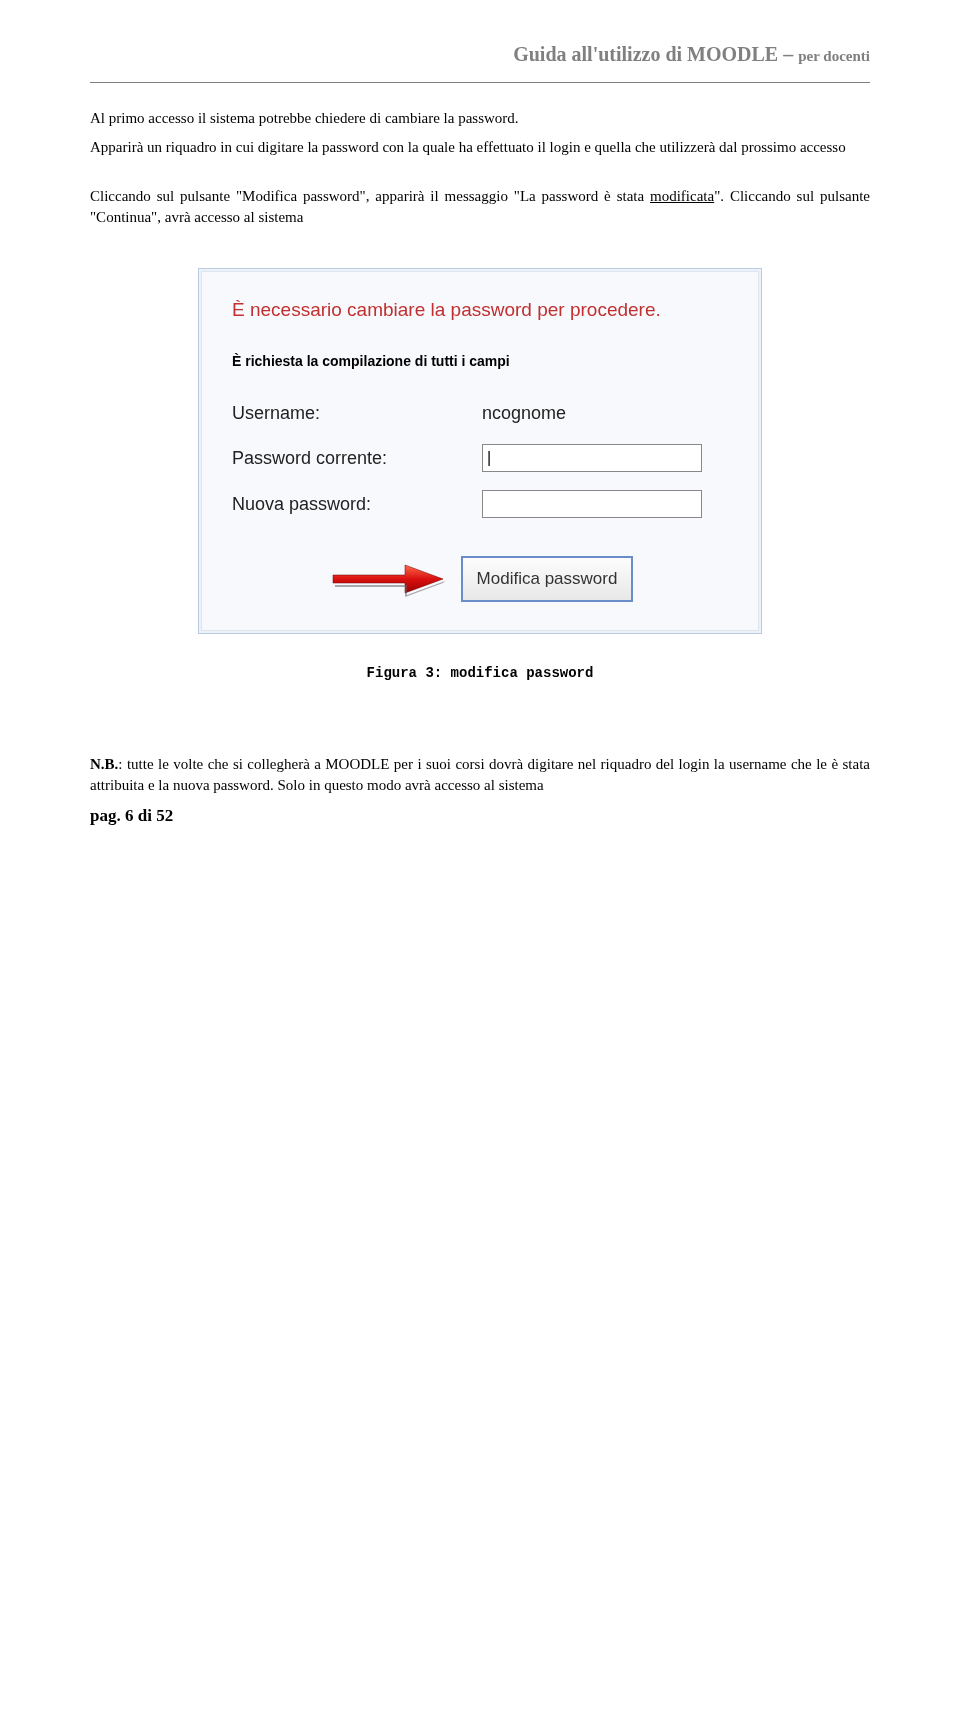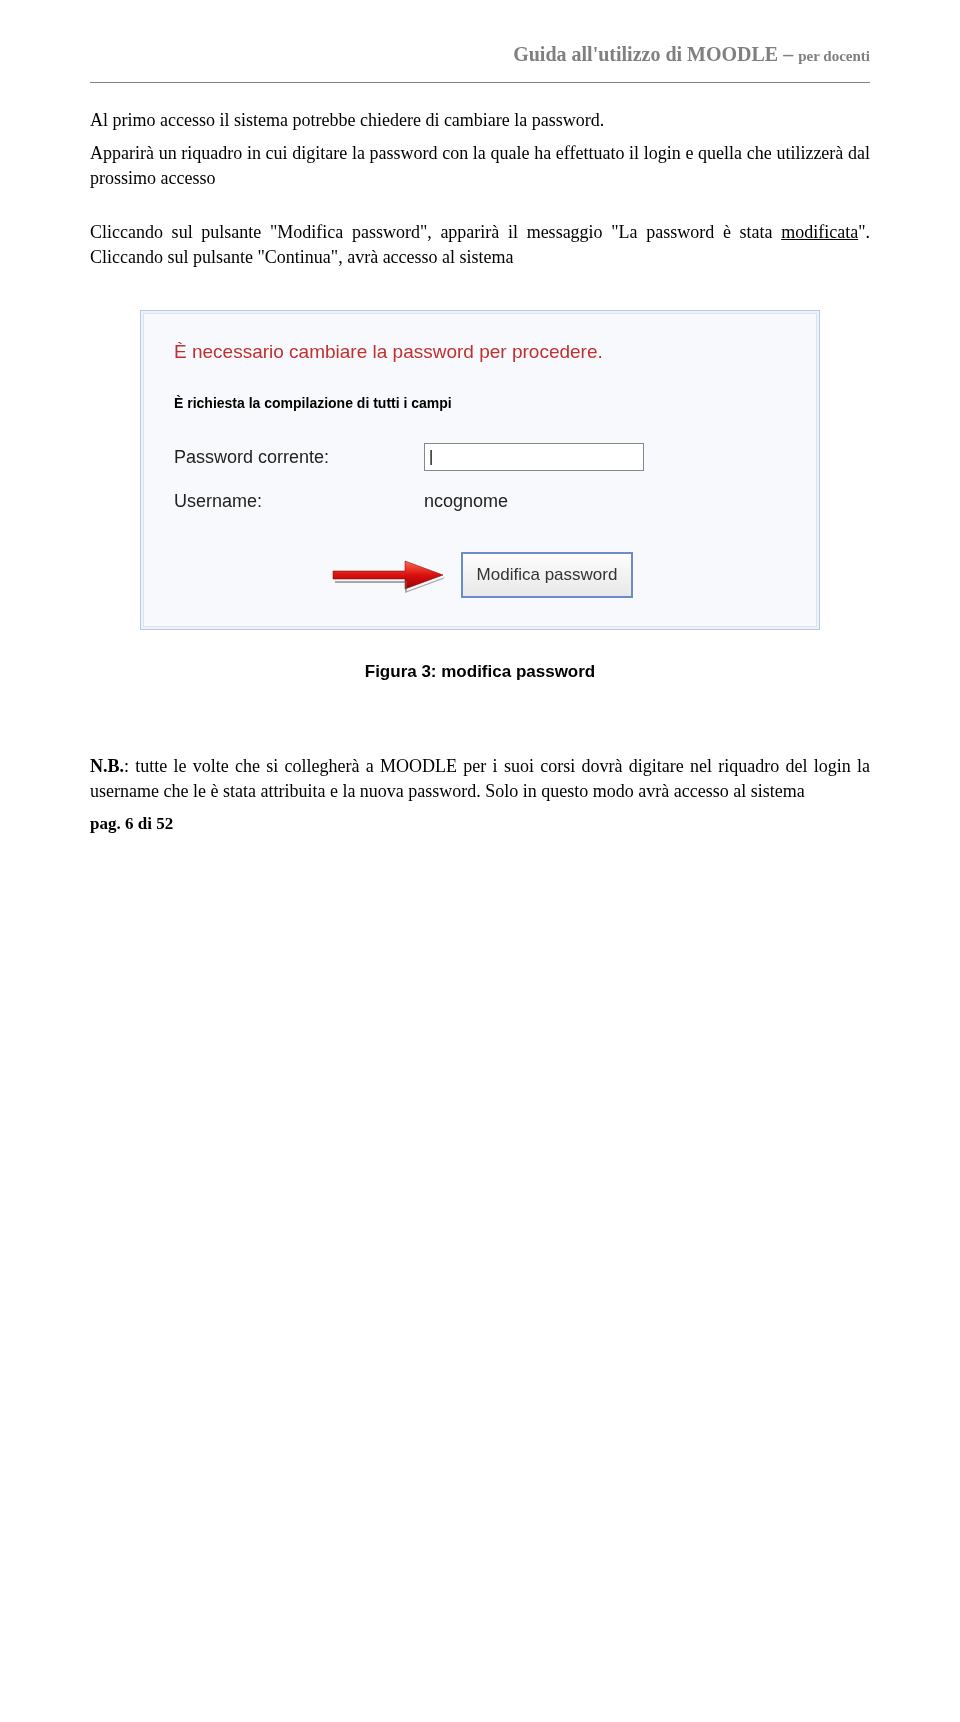--- a/index.html
+++ b/index.html
@@ -16,32 +16,32 @@
     text-align: right;
     font-weight: bold;
     color: #808080;
     border-bottom: 1.5px solid #808080;
     padding-bottom: 14px;
     margin-bottom: 25px;
   }
   .header-main { font-size: 20px; }
   .header-sub { font-size: 15px; }
   .para {
-    font-size: 18px;
+    font-size: 15px;
     margin-bottom: 8px;
     text-align: justify;
   }
   .para-spaced { margin-top: 28px; }
   .underline { text-decoration: underline; }
 
   .form-outer {
     border: 1px solid #b8cce4;
     background: #eef2f8;
     padding: 2px;
-    width: 680px;
+    width: 564px;
     margin: 40px auto 30px auto;
   }
   .form-inner {
     background: #f8f9fc;
     border: 1px solid #dde5f0;
     padding: 25px 30px 28px 30px;
   }
   .form-notify {
     font-family: Arial, sans-serif;
     font-size: 19px;
@@ -96,23 +96,23 @@
     border: 2px solid #6a8cc8;
     font-family: Arial, sans-serif;
     font-size: 17px;
     padding: 11px 14px;
     color: #333;
     cursor: pointer;
     margin-left: 14px;
   }
   .caption {
     text-align: center;
-    font-family: Liberation Sans, sans-serif;
+    font-family: Liberation Mono, monospace;
     font-weight: bold;
-    font-size: 17px;
+    font-size: 14px;
     margin-top: 8px;
     margin-bottom: 70px;
   }
   .nb { font-weight: bold; }
   .footer {
     text-align: left;
     font-family: Garamond, Georgia, serif;
     font-weight: bold;
     font-size: 17px;
   }
@@ -130,31 +130,37 @@
 <p class="para para-spaced">
   <span>Cliccando sul pulsante "Modifica password", apparirà il messaggio "La password è stata </span><span class="underline">modificata</span><span>". Cliccando sul pulsante "Continua", avrà accesso al sistema</span>
 </p>
 
 <div class="form-outer">
   <div class="form-inner">
     <div class="form-notify">È necessario cambiare la password per procedere.</div>
     <div class="form-req">È richiesta la compilazione di tutti i campi</div>
 
     <div class="form-row">
+      <div class="form-label">Username:</div>
+      <div class="form-value">ncognome</div>
+    </div>
+
+    <div class="form-row">
       <div class="form-label">Password corrente:</div>
       <div class="form-value">
         <input type="text" class="form-input" value="|" style="">
       </div>
     </div>
 
     <div class="form-row">
-      <div class="form-label">Username:</div>
-      <div class="form-value">ncognome</div>
+      <div class="form-label">Nuova password:</div>
+      <div class="form-value">
+        <input type="text" class="form-input" style="">
+      </div>
     </div>
-
 
 
     <div class="submit-row">
       <svg class="arrow-svg" width="120" height="40" viewBox="0 0 120 40">
         <defs>
           <linearGradient id="ag" x1="0" y1="0" x2="0" y2="1">
             <stop offset="0%" stop-color="#ff6a4a"></stop>
             <stop offset="50%" stop-color="#d91010"></stop>
             <stop offset="100%" stop-color="#a00000"></stop>
           </linearGradient>

